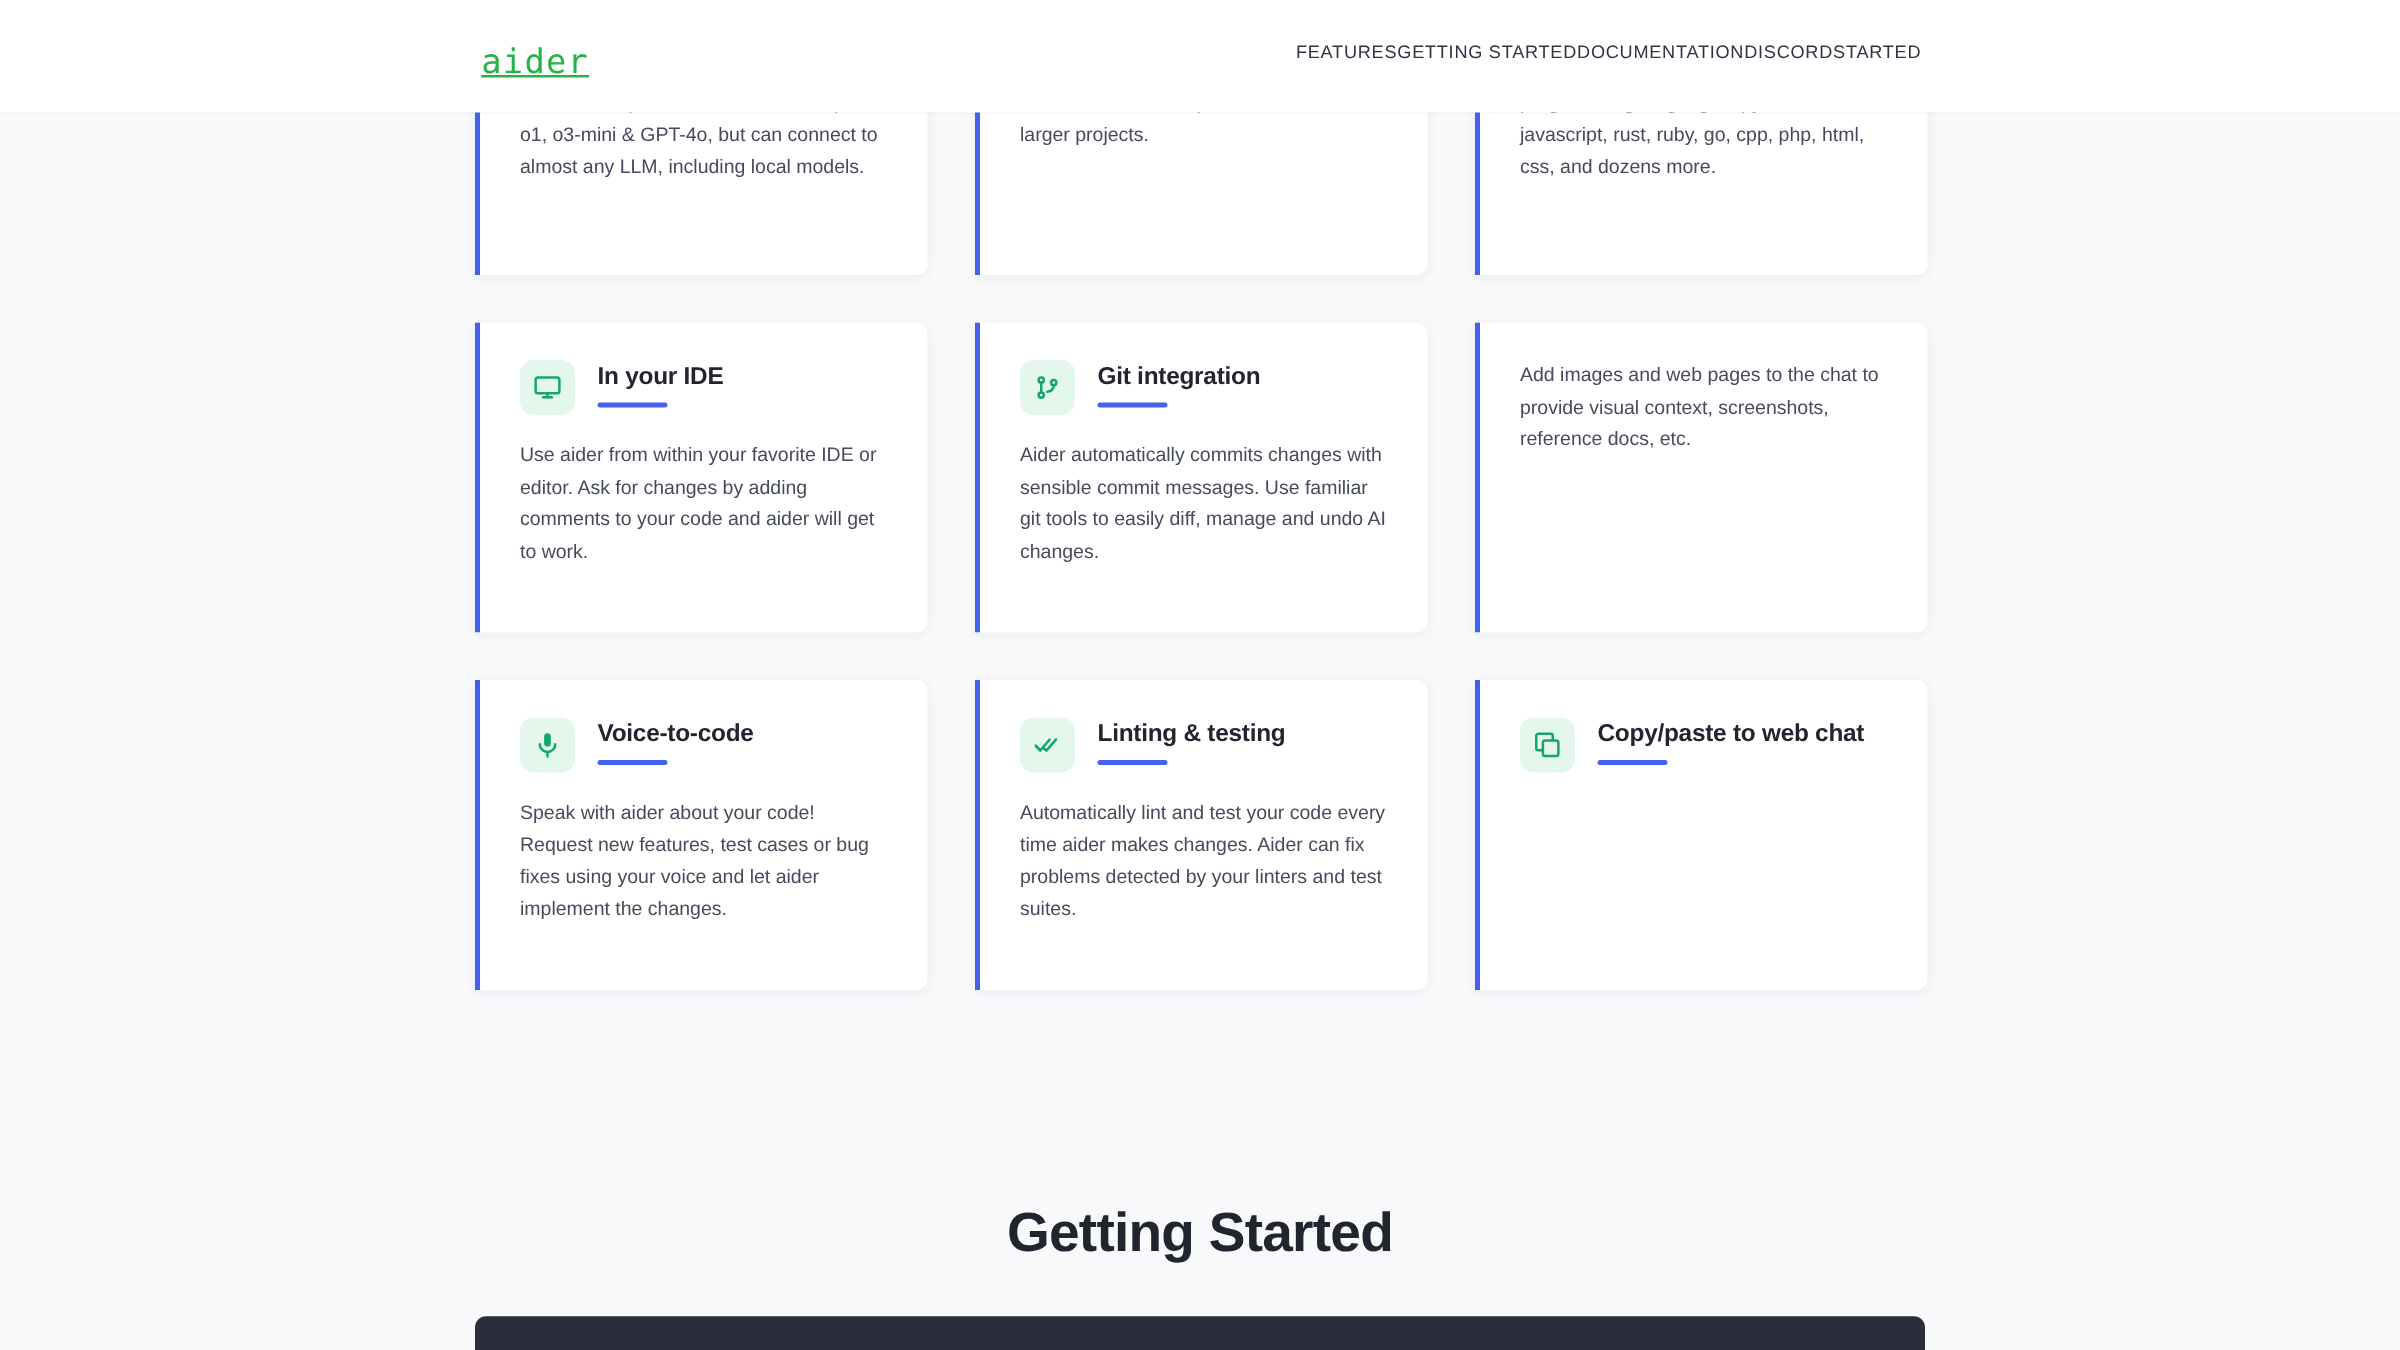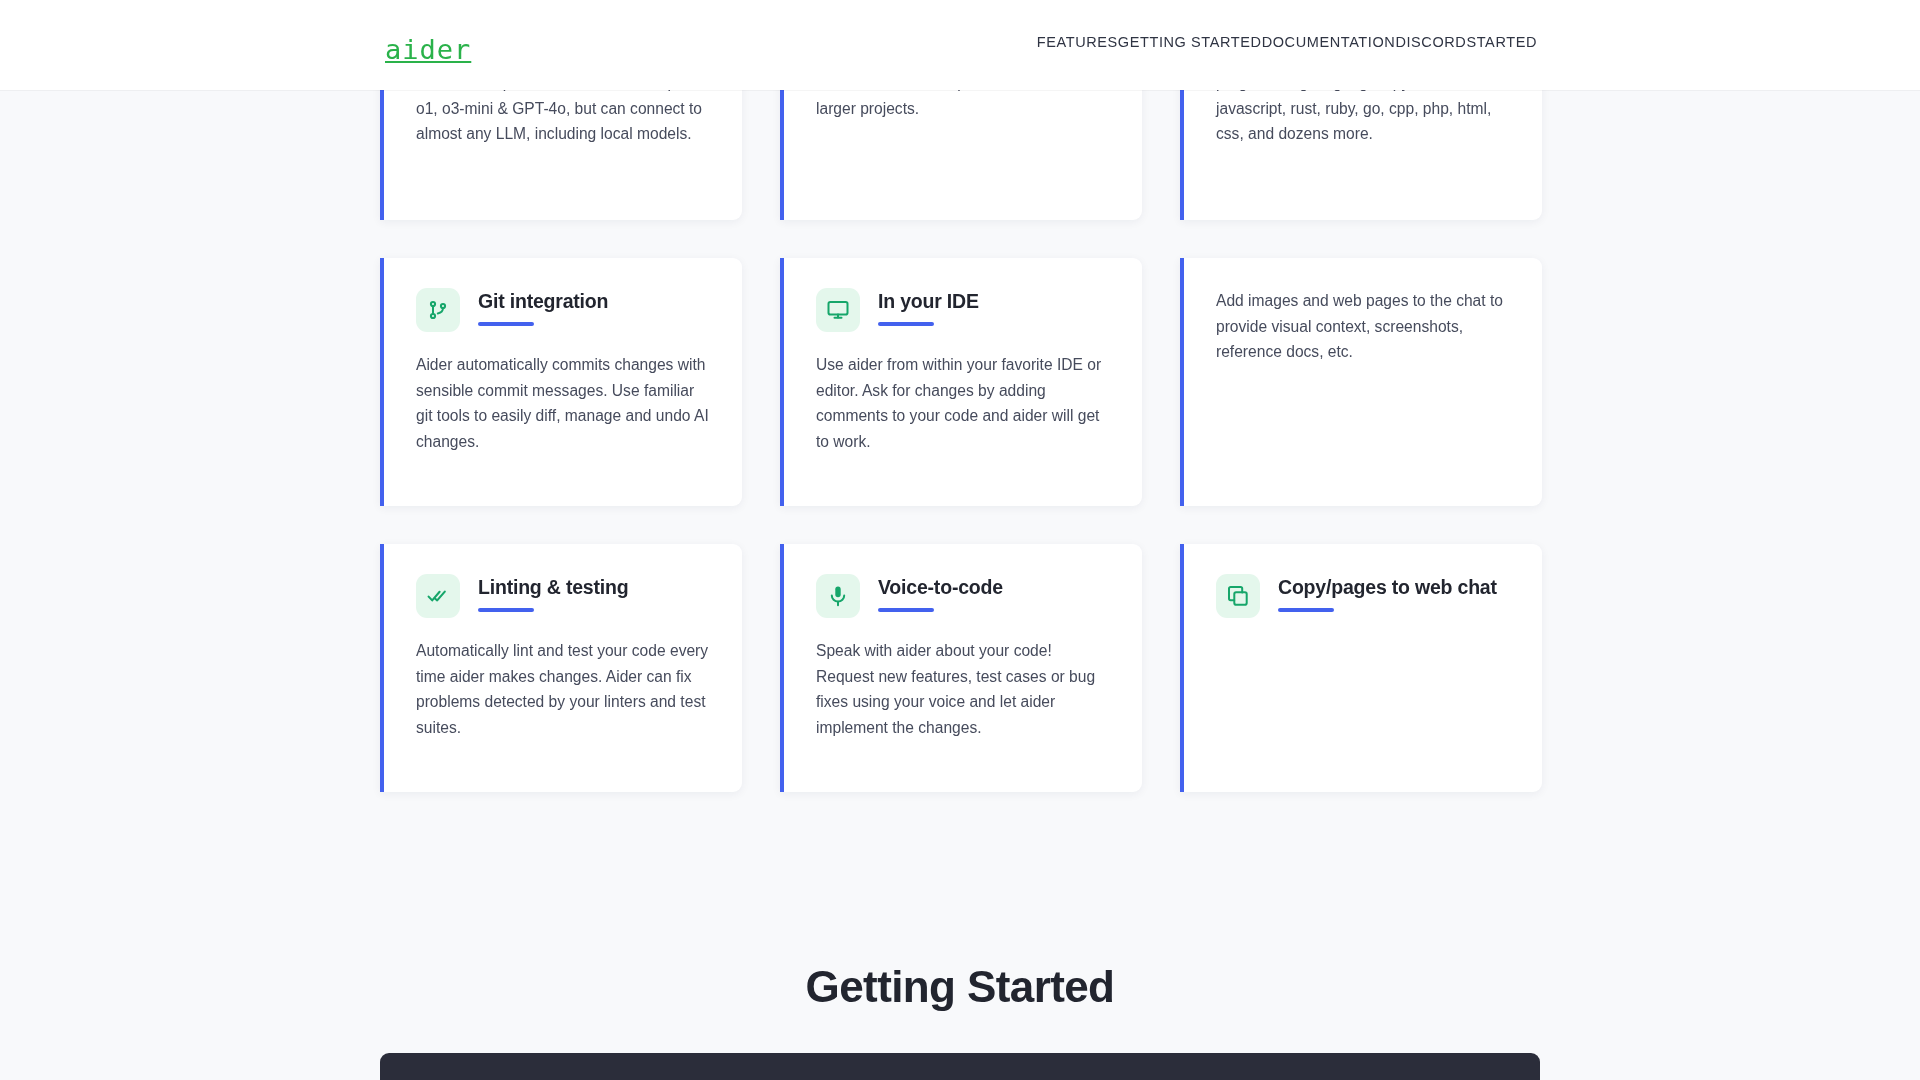--- a/index.html
+++ b/index.html
@@ -191,54 +191,71 @@
     </article>
 
     <article class="card partial">
       <p class="card-body">programming languages: python, javascript, rust, ruby, go, cpp, php, html, css, and dozens more.</p>
     </article>
 
     <article class="card">
       <div class="card-head">
         <span class="icon-badge">
           <svg width="24" height="24" viewBox="0 0 24 24" fill="none" stroke="#16a66a" stroke-width="2" stroke-linecap="round" stroke-linejoin="round">
+            <rect x="2.5" y="4" width="19" height="12.5" rx="1.8"></rect>
+            <path d="M12 16.5v3"></path>
+            <path d="M8.5 19.8h7"></path>
+          </svg>
+        </span>
+        <div class="card-title-wrap">
+          <h3 class="card-title">In your IDE</h3>
+          <div class="title-rule"></div>
+        </div>
+      </div>
+      <p class="card-body">Use aider from within your favorite IDE or editor. Ask for changes by adding comments to your code and aider will get to work.</p>
+    </article>
+
+    <article class="card">
+      <div class="card-head">
+        <span class="icon-badge">
+          <svg width="24" height="24" viewBox="0 0 24 24" fill="none" stroke="#16a66a" stroke-width="2" stroke-linecap="round" stroke-linejoin="round">
             <circle cx="7" cy="6" r="2.1"></circle>
             <circle cx="7" cy="18" r="2.1"></circle>
             <circle cx="17" cy="8" r="2.1"></circle>
             <path d="M7 8.1v7.8"></path>
             <path d="M17 10.1c0 3.2-2.6 4.9-5.2 5.3"></path>
           </svg>
         </span>
         <div class="card-title-wrap">
           <h3 class="card-title">Git integration</h3>
           <div class="title-rule"></div>
         </div>
       </div>
       <p class="card-body">Aider automatically commits changes with sensible commit messages. Use familiar git tools to easily diff, manage and undo AI changes.</p>
     </article>
 
     <article class="card">
-      <div class="card-head">
-        <span class="icon-badge">
-          <svg width="24" height="24" viewBox="0 0 24 24" fill="none" stroke="#16a66a" stroke-width="2" stroke-linecap="round" stroke-linejoin="round">
-            <rect x="2.5" y="4" width="19" height="12.5" rx="1.8"></rect>
-            <path d="M12 16.5v3"></path>
-            <path d="M8.5 19.8h7"></path>
-          </svg>
-        </span>
-        <div class="card-title-wrap">
-          <h3 class="card-title">In your IDE</h3>
-          <div class="title-rule"></div>
-        </div>
-      </div>
-      <p class="card-body">Use aider from within your favorite IDE or editor. Ask for changes by adding comments to your code and aider will get to work.</p>
-    </article>
-
-    <article class="card">
       <p class="card-body">Add images and web pages to the chat to provide visual context, screenshots, reference docs, etc.</p>
+    </article>
+
+    <article class="card">
+      <div class="card-head">
+        <span class="icon-badge">
+          <svg width="24" height="24" viewBox="0 0 24 24" fill="none" stroke="#16a66a" stroke-width="2" stroke-linecap="round" stroke-linejoin="round">
+            <rect x="9.3" y="2.6" width="5.4" height="10.6" rx="2.7" fill="#16a66a" stroke="none"></rect>
+            <path d="M5.8 11.4a6.2 6.2 0 0 0 12.4 0"></path>
+            <path d="M12 17.8v3.4"></path>
+          </svg>
+        </span>
+        <div class="card-title-wrap">
+          <h3 class="card-title">Voice-to-code</h3>
+          <div class="title-rule"></div>
+        </div>
+      </div>
+      <p class="card-body">Speak with aider about your code! Request new features, test cases or bug fixes using your voice and let aider implement the changes.</p>
     </article>
 
     <article class="card">
       <div class="card-head">
         <span class="icon-badge">
           <svg width="24" height="24" viewBox="0 0 24 24" fill="none" stroke="#16a66a" stroke-width="2.1" stroke-linecap="round" stroke-linejoin="round">
             <path d="M2.6 12.6l3.6 3.8 7.4-8.6"></path>
             <path d="M9.2 14.8l2 1.6 7.6-8.8"></path>
           </svg>
         </span>
@@ -247,43 +264,26 @@
           <div class="title-rule"></div>
         </div>
       </div>
       <p class="card-body">Automatically lint and test your code every time aider makes changes. Aider can fix problems detected by your linters and test suites.</p>
     </article>
 
     <article class="card">
       <div class="card-head">
         <span class="icon-badge">
           <svg width="24" height="24" viewBox="0 0 24 24" fill="none" stroke="#16a66a" stroke-width="2" stroke-linecap="round" stroke-linejoin="round">
-            <rect x="9.3" y="2.6" width="5.4" height="10.6" rx="2.7" fill="#16a66a" stroke="none"></rect>
-            <path d="M5.8 11.4a6.2 6.2 0 0 0 12.4 0"></path>
-            <path d="M12 17.8v3.4"></path>
-          </svg>
-        </span>
-        <div class="card-title-wrap">
-          <h3 class="card-title">Voice-to-code</h3>
-          <div class="title-rule"></div>
-        </div>
-      </div>
-      <p class="card-body">Speak with aider about your code! Request new features, test cases or bug fixes using your voice and let aider implement the changes.</p>
-    </article>
-
-    <article class="card">
-      <div class="card-head">
-        <span class="icon-badge">
-          <svg width="24" height="24" viewBox="0 0 24 24" fill="none" stroke="#16a66a" stroke-width="2" stroke-linecap="round" stroke-linejoin="round">
             <path d="M16.2 8.4V4.6A1.6 1.6 0 0 0 14.6 3H4.6A1.6 1.6 0 0 0 3 4.6v10a1.6 1.6 0 0 0 1.6 1.6h3.6"></path>
             <rect x="8.3" y="8.3" width="12.4" height="12.4" rx="1.8"></rect>
           </svg>
         </span>
         <div class="card-title-wrap">
-          <h3 class="card-title">Copy/pages to web chat</h3>
+          <h3 class="card-title">Copy/paste to web chat</h3>
           <div class="title-rule"></div>
         </div>
       </div>
     </article>
 
   </section>
 
   <h2 class="getting-started">Getting Started</h2>
 
   <div class="terminal-box"></div>

